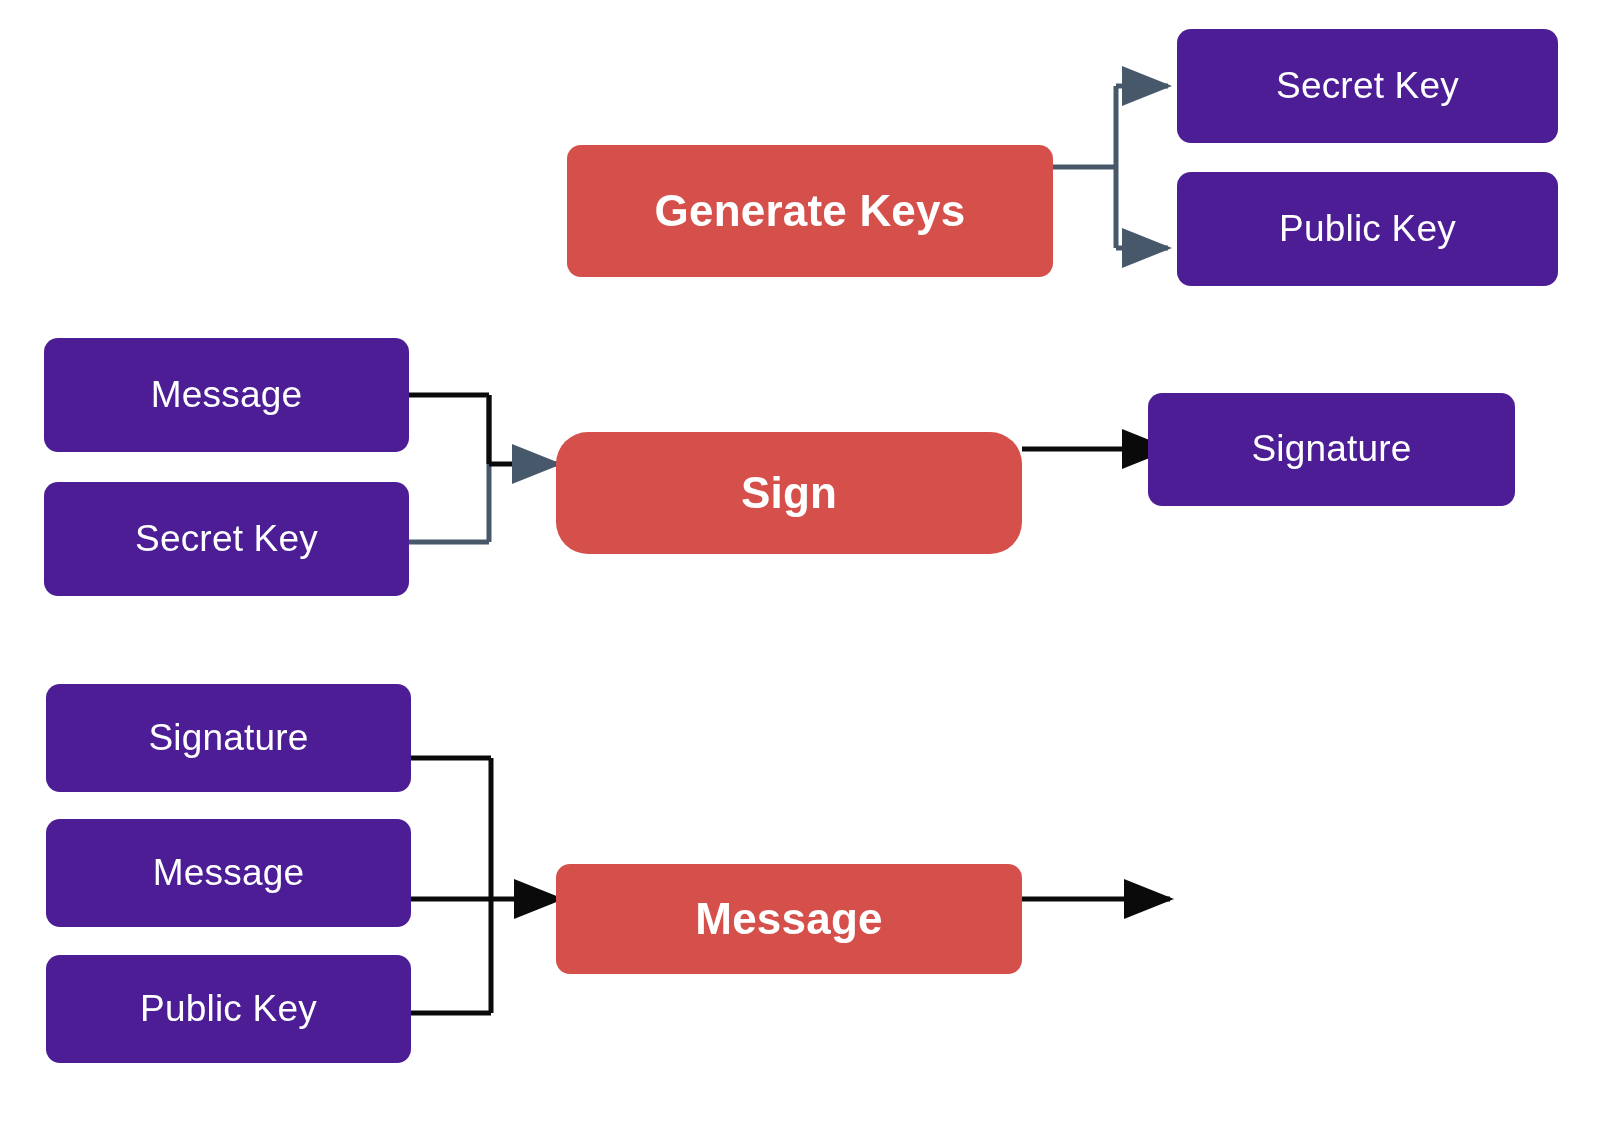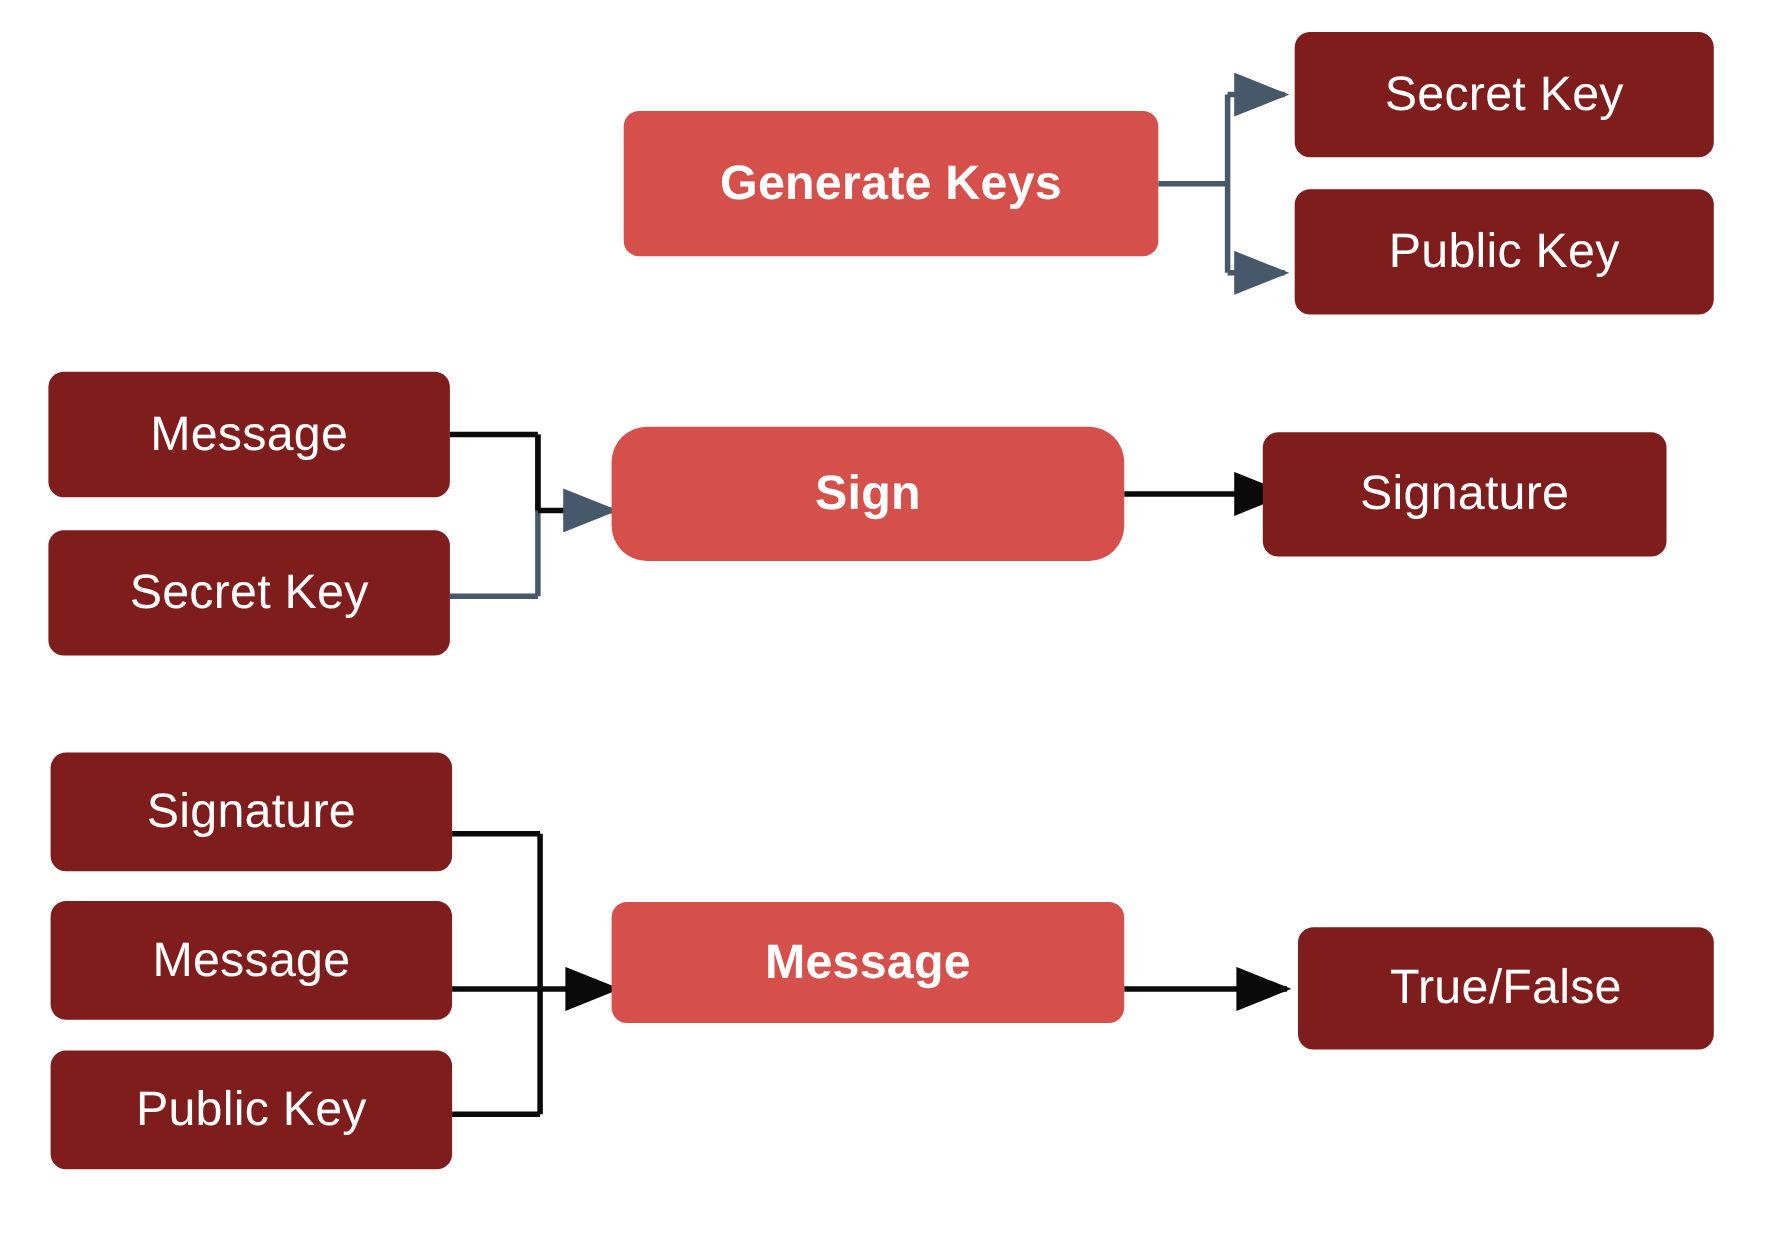--- a/index.html
+++ b/index.html
@@ -24,28 +24,29 @@
     justify-content: center;
     box-sizing: border-box;
     border-radius: 14px;
     color: #ffffff;
     text-align: center;
     line-height: 1.1;
     letter-spacing: 0.2px;
     -webkit-font-smoothing: antialiased;
   }
   .n-blue {
-    background: #7f1d1d;
-    font-size: 44px;
+    background: #4c1d95;
+    font-size: 37px;
     font-weight: 400;
   }
   .n-red {
     background: #d5504a;
     font-size: 44px;
     font-weight: 700;
+    margin-top: 44px;
   }
   .edges {
     position: absolute;
     left: 0;
     top: 0;
     width: 1618px;
     height: 1132px;
     pointer-events: none;
   }
 </style>
@@ -110,15 +111,14 @@
   <div class="node n-blue" style="left:1148px; top:393px; width:367px; height:113px;">Signature</div>
 
   <div class="node n-blue" style="left:46px; top:684px; width:365px; height:108px;">Signature</div>
 
   <div class="node n-blue" style="left:46px; top:819px; width:365px; height:108px;">Message</div>
 
   <div class="node n-blue" style="left:46px; top:955px; width:365px; height:108px;">Public Key</div>
 
   <div class="node n-red" style="left:556px; top:820px; width:466px; height:110px;">Message</div>
 
-  <div class="node n-blue" style="left:1180px; top:843px; width:378px; height:111px;">True/False</div>
 
 </div>
 
 </body></html>

